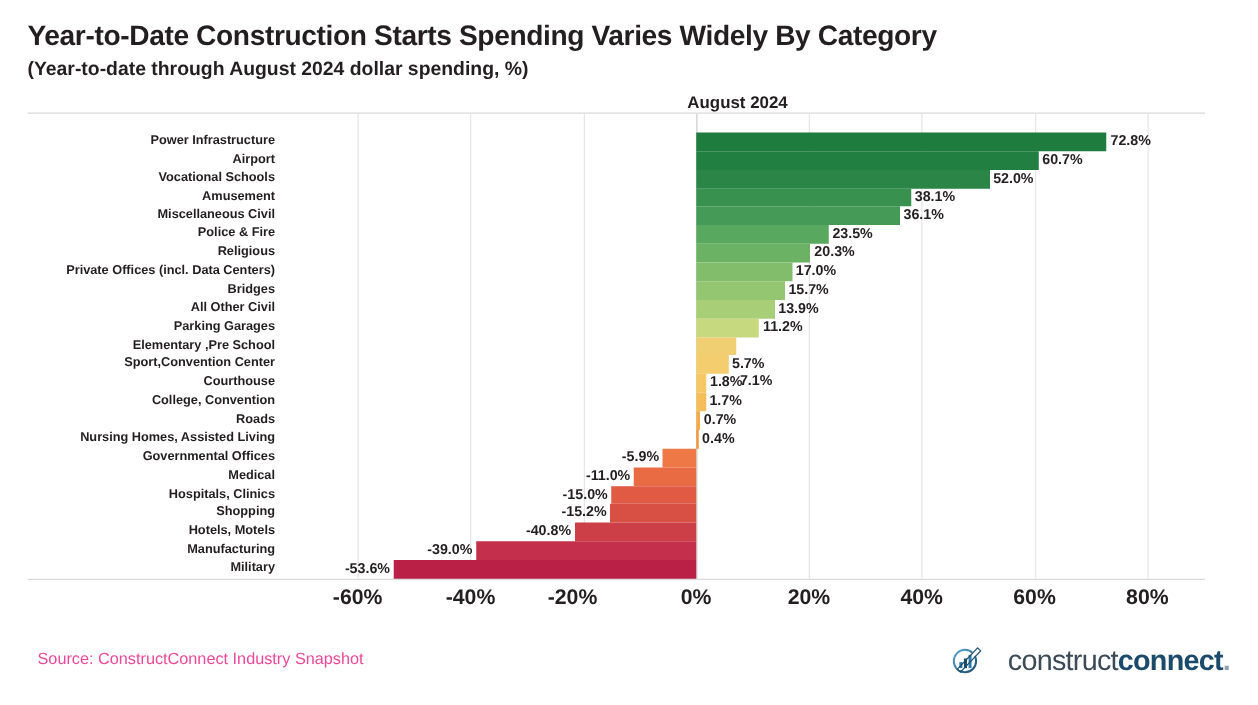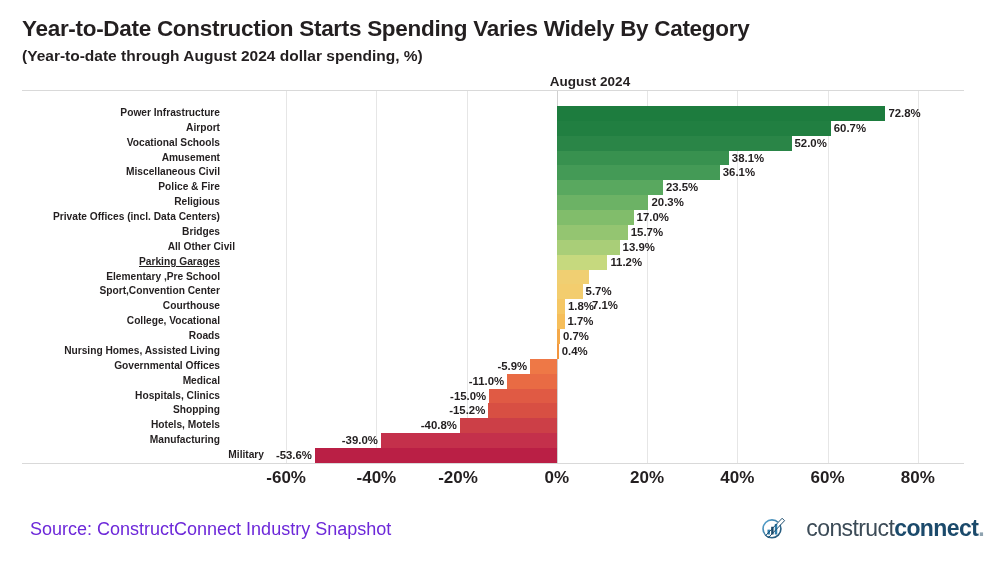--- a/index.html
+++ b/index.html
@@ -145,22 +145,22 @@
     color: #231f20;
     transform: translateX(-50%);
     white-space: nowrap;
   }
 
   
   .source {
     position: absolute;
     left: 30px;
     top: 519px;
-    font-size: 18px;
-    color: #6d28d9;
+    font-size: 13px;
+    color: #ec4899;
     white-space: nowrap;
   }
   .logo {
     position: absolute;
     right: 22px;
     top: 512px;
     height: 32px;
     display: flex;
     align-items: center;
     gap: 19px;
@@ -246,46 +246,46 @@
         <div class="cat-label" style="line-height: 14.88px;">Private Offices (incl. Data Centers)</div>
         <div class="bar" style="height: 14.88px; background: rgb(129, 189, 107); left: 556.875px; width: 76.7125px;"></div>
         <div class="val-label" style="line-height: 14.88px; left: 636.587px;">17.0%</div>
       </div>
       <div class="row" style="top: 133.92px; height: 14.88px;">
         <div class="cat-label" style="line-height: 14.88px;">Bridges</div>
         <div class="bar" style="height: 14.88px; background: rgb(148, 197, 113); left: 556.875px; width: 70.8462px;"></div>
         <div class="val-label" style="line-height: 14.88px; left: 630.721px;">15.7%</div>
       </div>
       <div class="row" style="top: 148.8px; height: 14.88px;">
-        <div class="cat-label" style="line-height: 14.88px; margin-left: 15px;">All Other Civil</div>
+        <div class="cat-label" style="line-height: 14.88px;">All Other Civil</div>
         <div class="bar" style="height: 14.88px; background: rgb(169, 206, 120); left: 556.875px; width: 62.7238px;"></div>
         <div class="val-label" style="line-height: 14.88px; left: 622.599px;">13.9%</div>
       </div>
       <div class="row" style="top: 163.68px; height: 14.88px;">
-        <div class="cat-label" style="line-height: 14.88px; text-decoration: underline;">Parking Garages</div>
+        <div class="cat-label" style="line-height: 14.88px;">Parking Garages</div>
         <div class="bar" style="height: 14.88px; background: rgb(198, 217, 126); left: 556.875px; width: 50.54px;"></div>
         <div class="val-label" style="line-height: 14.88px; left: 610.415px;">11.2%</div>
       </div>
       <div class="row" style="top: 178.56px; height: 14.88px;">
         <div class="cat-label" style="line-height: 14.88px;">Elementary ,Pre School</div>
         <div class="bar" style="height: 14.88px; background: rgb(240, 207, 114); left: 556.875px; width: 32.0387px;"></div>
         <div class="val-label" style="line-height: 14.88px; left: 591.914px; margin-top: 28px;">7.1%</div>
       </div>
       <div class="row" style="top: 193.44px; height: 14.88px;">
         <div class="cat-label" style="line-height: 14.88px;">Sport,Convention Center</div>
         <div class="bar" style="height: 14.88px; background: rgb(243, 205, 110); left: 556.875px; width: 25.7212px;"></div>
         <div class="val-label" style="line-height: 14.88px; left: 585.596px;">5.7%</div>
       </div>
       <div class="row" style="top: 208.32px; height: 14.88px;">
         <div class="cat-label" style="line-height: 14.88px;">Courthouse</div>
         <div class="bar" style="height: 14.88px; background: rgb(245, 199, 101); left: 556.875px; width: 8.1225px;"></div>
         <div class="val-label" style="line-height: 14.88px; left: 567.997px;">1.8%</div>
       </div>
       <div class="row" style="top: 223.2px; height: 14.88px;">
-        <div class="cat-label" style="line-height: 14.88px;">College, Vocational</div>
+        <div class="cat-label" style="line-height: 14.88px;">College, Convention</div>
         <div class="bar" style="height: 14.88px; background: rgb(246, 190, 90); left: 556.875px; width: 7.67125px;"></div>
         <div class="val-label" style="line-height: 14.88px; left: 567.546px;">1.7%</div>
       </div>
       <div class="row" style="top: 238.08px; height: 14.88px;">
         <div class="cat-label" style="line-height: 14.88px;">Roads</div>
         <div class="bar" style="height: 14.88px; background: rgb(244, 169, 74); left: 556.875px; width: 3.15875px;"></div>
         <div class="val-label" style="line-height: 14.88px; left: 563.034px;">0.7%</div>
       </div>
       <div class="row" style="top: 252.96px; height: 14.88px;">
         <div class="cat-label" style="line-height: 14.88px;">Nursing Homes, Assisted Living</div>
@@ -316,21 +316,21 @@
         <div class="cat-label" style="line-height: 14.88px;">Hotels, Motels</div>
         <div class="bar" style="height: 14.88px; background: rgb(204, 63, 71); left: 459.856px; width: 97.0187px;"></div>
         <div class="val-label" style="line-height: 14.88px; left: 456.856px; transform: translateX(-100%);">-40.8%</div>
       </div>
       <div class="row" style="top: 342.24px; height: 14.88px;">
         <div class="cat-label" style="line-height: 14.88px;">Manufacturing</div>
         <div class="bar" style="height: 14.88px; background: rgb(196, 48, 75); left: 380.887px; width: 175.987px;"></div>
         <div class="val-label" style="line-height: 14.88px; left: 377.887px; transform: translateX(-100%);">-39.0%</div>
       </div>
       <div class="row" style="top: 357.12px; height: 14.88px;">
-        <div class="cat-label" style="line-height: 14.88px; margin-left: 44px;">Military</div>
+        <div class="cat-label" style="line-height: 14.88px;">Military</div>
         <div class="bar" style="height: 14.88px; background: rgb(186, 31, 69); left: 315.005px; width: 241.87px;"></div>
         <div class="val-label" style="line-height: 14.88px; left: 312.005px; transform: translateX(-100%);">-53.6%</div>
       </div>
     </div>
   <div class="axis" id="axis">
       <div class="tick" style="left: 286.125px;">-60%</div>
       <div class="tick" style="left: 376.375px;">-40%</div>
       <div class="tick" style="left: 458px;">-20%</div>
       <div class="tick" style="left: 556.875px;">0%</div>
       <div class="tick" style="left: 647.125px;">20%</div>

